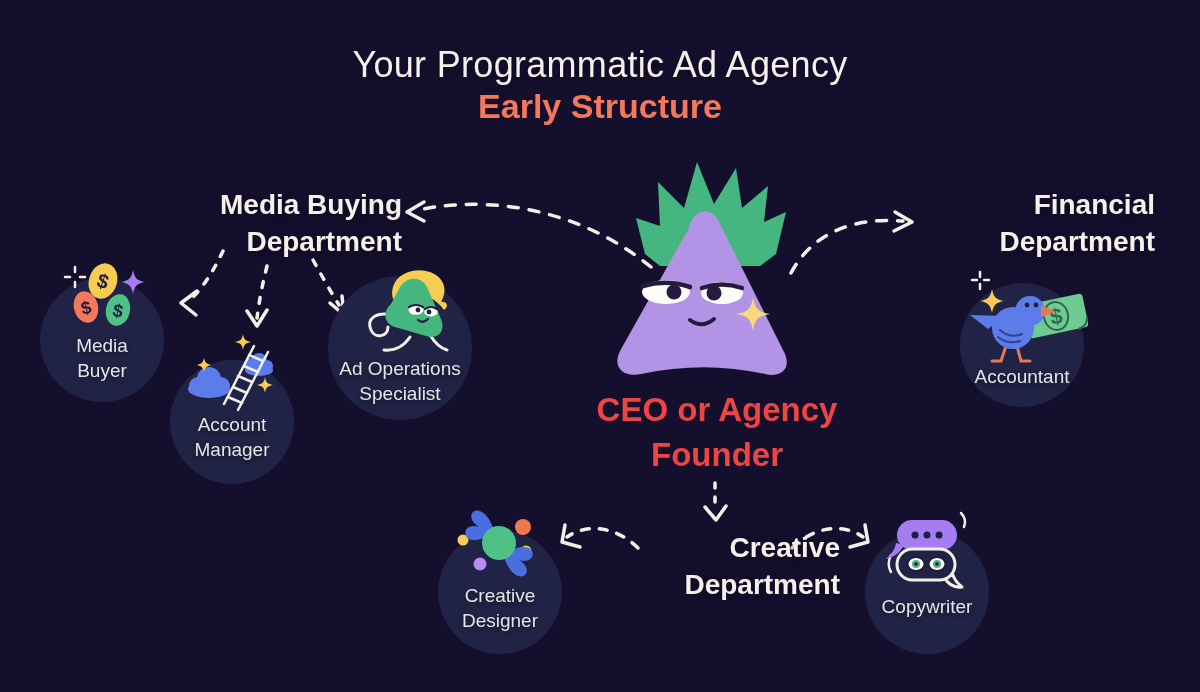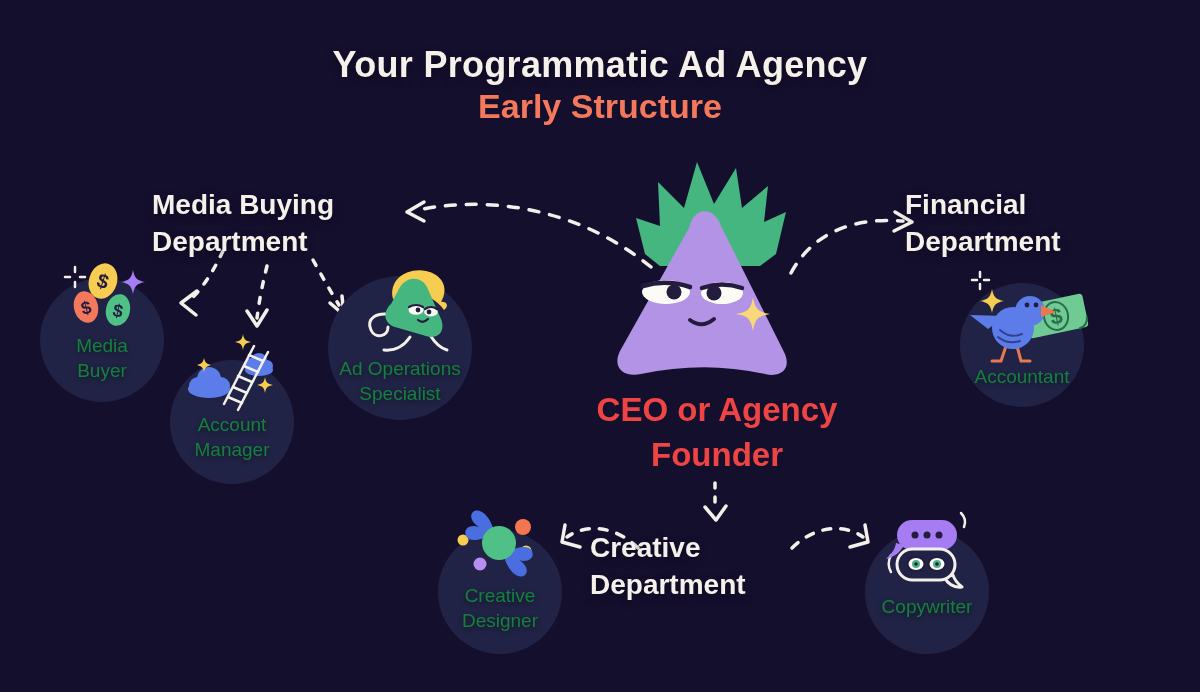--- a/index.html
+++ b/index.html
@@ -1,26 +1,26 @@
 <!DOCTYPE html>
 <html><head>
 <meta charset="utf-8">
 <style>
   html,body{margin:0;padding:0;background:#0b0820;}
   .stage{position:relative;width:1200px;height:692px;background:#150f2e;overflow:hidden;
          font-family:"Liberation Sans",sans-serif;}
   .hdr{position:absolute;top:44px;left:0;width:100%;text-align:center;z-index:4;}
-  .hdr .t1{font-size:36px;font-weight:bold;color:#f5f1ea;letter-spacing:.3px;text-shadow:0 3px 8px rgba(0,0,0,.4);}
+  .hdr .t1{font-size:36px;font-weight:normal;color:#f5f1ea;letter-spacing:.3px;text-shadow:0 3px 8px rgba(0,0,0,.4);}
   .hdr .t2{font-size:34px;font-weight:bold;color:#f4795c;margin-top:1px;}
-  .dept{position:absolute;font-size:28px;font-weight:bold;color:#f5f1ea;text-align:left;
+  .dept{position:absolute;font-size:28px;font-weight:bold;color:#f5f1ea;text-align:right;
         line-height:1.32;z-index:4;text-shadow:0 3px 8px rgba(0,0,0,.4);}
   .ceo-label{position:absolute;left:542px;top:388px;width:350px;text-align:center;font-size:33px;
         font-weight:bold;color:#ef4444;line-height:1.36;z-index:4;}
   .circle{position:absolute;border-radius:50%;background:#202345;z-index:2;}
-  .role-label{position:absolute;color:#15803d;font-size:19px;text-align:center;line-height:1.32;
+  .role-label{position:absolute;color:#e5e5e5;font-size:19px;text-align:center;line-height:1.32;
         z-index:4;text-shadow:0 2px 5px rgba(0,0,0,.45);}
   .icon{position:absolute;z-index:3;}
   .mascot{position:absolute;z-index:5;}
   .connectors{position:absolute;left:0;top:0;z-index:1;pointer-events:none;}
 </style>
 </head>
 <body>
 
 <div class="stage">
 

